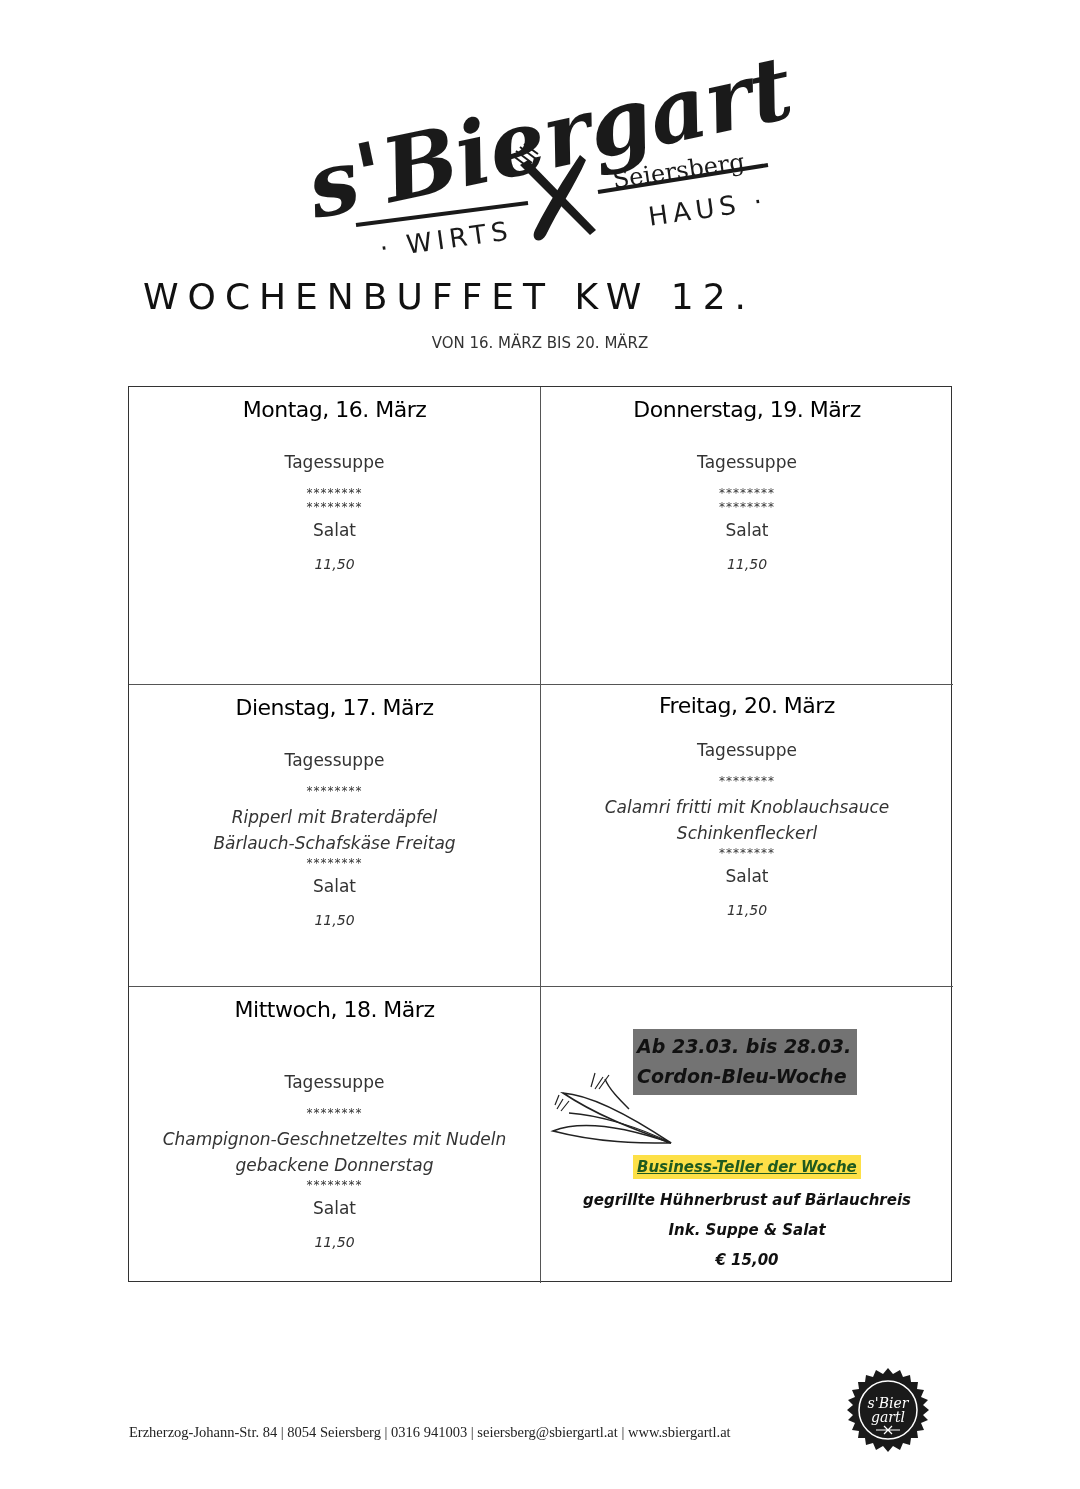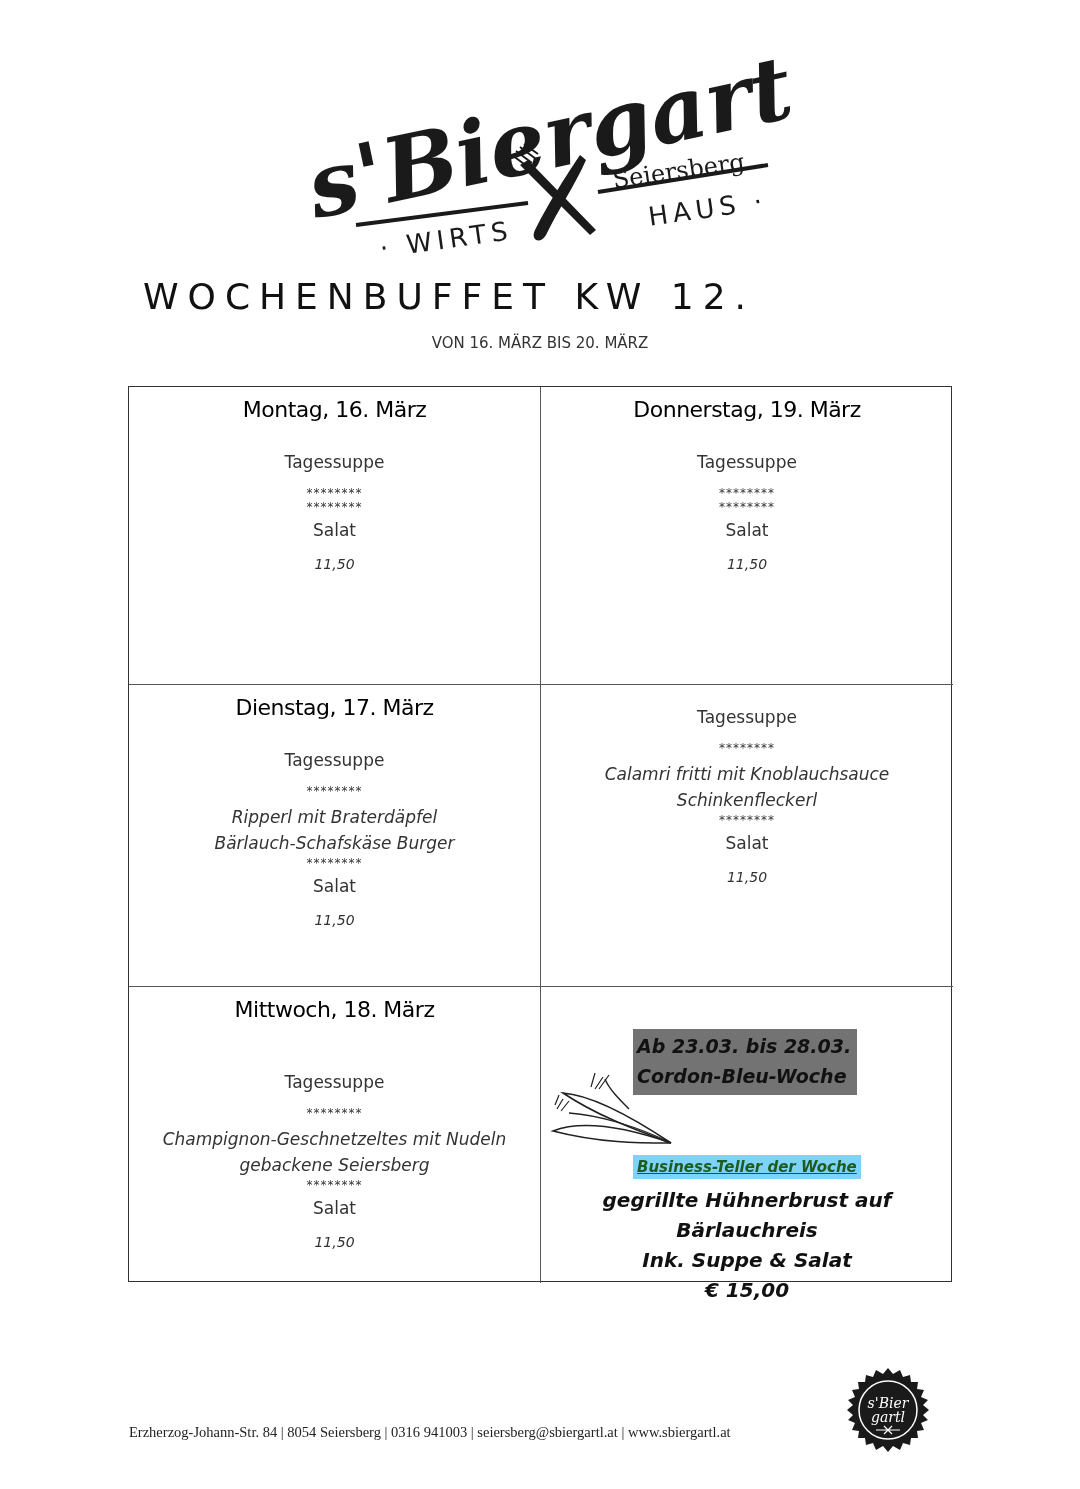--- a/index.html
+++ b/index.html
@@ -38,25 +38,25 @@
     .cell.fri .day-title { margin-top: 8px; }
     .cell.fri .soup { margin-top: 22px; }
     .cell.wed .soup { margin-top: 50px; }
 
     
     .special { position: relative; height: 100%; }
     .promo { position: absolute; left: 92px; top: 42px; background: #737373; padding: 2px 6px 4px 4px;
              font-family: "DejaVu Sans", sans-serif; font-weight: bold; font-style: italic; font-size: 19px;
              line-height: 30px; text-align: left; color: #111; }
     .leaf { position: absolute; left: 8px; top: 82px; width: 128px; height: 78px; }
-    .biz-title { position: absolute; left: 92px; top: 168px; background: #7dd3fc; padding: 0 4px;
+    .biz-title { position: absolute; left: 92px; top: 168px; background: #fde047; padding: 0 4px;
                  font-family: "DejaVu Sans", sans-serif; font-style: italic; font-weight: bold; font-size: 15px;
                  color: #1f5a1f; text-decoration: underline; line-height: 24px; }
     .biz-lines { position: absolute; left: 0; top: 198px; width: 412px; text-align: center;
-                 font-family: "DejaVu Sans", sans-serif; font-style: italic; font-weight: bold; font-size: 20px;
+                 font-family: "DejaVu Sans", sans-serif; font-style: italic; font-weight: bold; font-size: 15px;
                  line-height: 30px; color: #111; }
 
     .footer { position: absolute; left: 129px; top: 1397px; font-family: "Liberation Serif", serif;
               font-size: 14.5px; color: #222; margin-top: 27px; }
     .badge { position: absolute; left: 846px; top: 1368px; width: 84px; height: 84px; }
   </style>
 </head>
 <body>
 
 <div class="logo">
@@ -97,46 +97,47 @@
     <div class="salat">Salat</div>
     <div class="price">11,50</div>
   </div>
 
   <div class="cell">
     <div class="day-title">Dienstag, 17. März</div>
     <div class="soup">Tagessuppe</div>
     <div class="stars first">********</div>
     <div class="dishes">
       <div class="dish">Ripperl mit Braterdäpfel</div>
-      <div class="dish">Bärlauch-Schafskäse Burger</div>
+      <div class="dish">Bärlauch-Schafskäse Freitag</div>
     </div>
     <div class="stars">********</div>
     <div class="salat">Salat</div>
     <div class="price">11,50</div>
   </div>
 
   <div class="cell right fri">
+    <div class="day-title">Freitag, 20. März</div>
     <div class="soup">Tagessuppe</div>
     <div class="stars first">********</div>
     <div class="dishes">
       <div class="dish">Calamri fritti mit Knoblauchsauce</div>
       <div class="dish">Schinkenfleckerl</div>
     </div>
     <div class="stars">********</div>
     <div class="salat">Salat</div>
     <div class="price">11,50</div>
   </div>
 
   <div class="cell last wed">
     <div class="day-title">Mittwoch, 18. März</div>
     <div class="soup">Tagessuppe</div>
     <div class="stars first">********</div>
     <div class="dishes">
       <div class="dish">Champignon-Geschnetzeltes mit Nudeln</div>
-      <div class="dish">gebackene Seiersberg</div>
+      <div class="dish">gebackene Donnerstag</div>
     </div>
     <div class="stars">********</div>
     <div class="salat">Salat</div>
     <div class="price">11,50</div>
   </div>
 
   <div class="cell right last">
     <div class="special">
       <div class="promo">
         <div>Ab 23.03. bis 28.03.</div>

